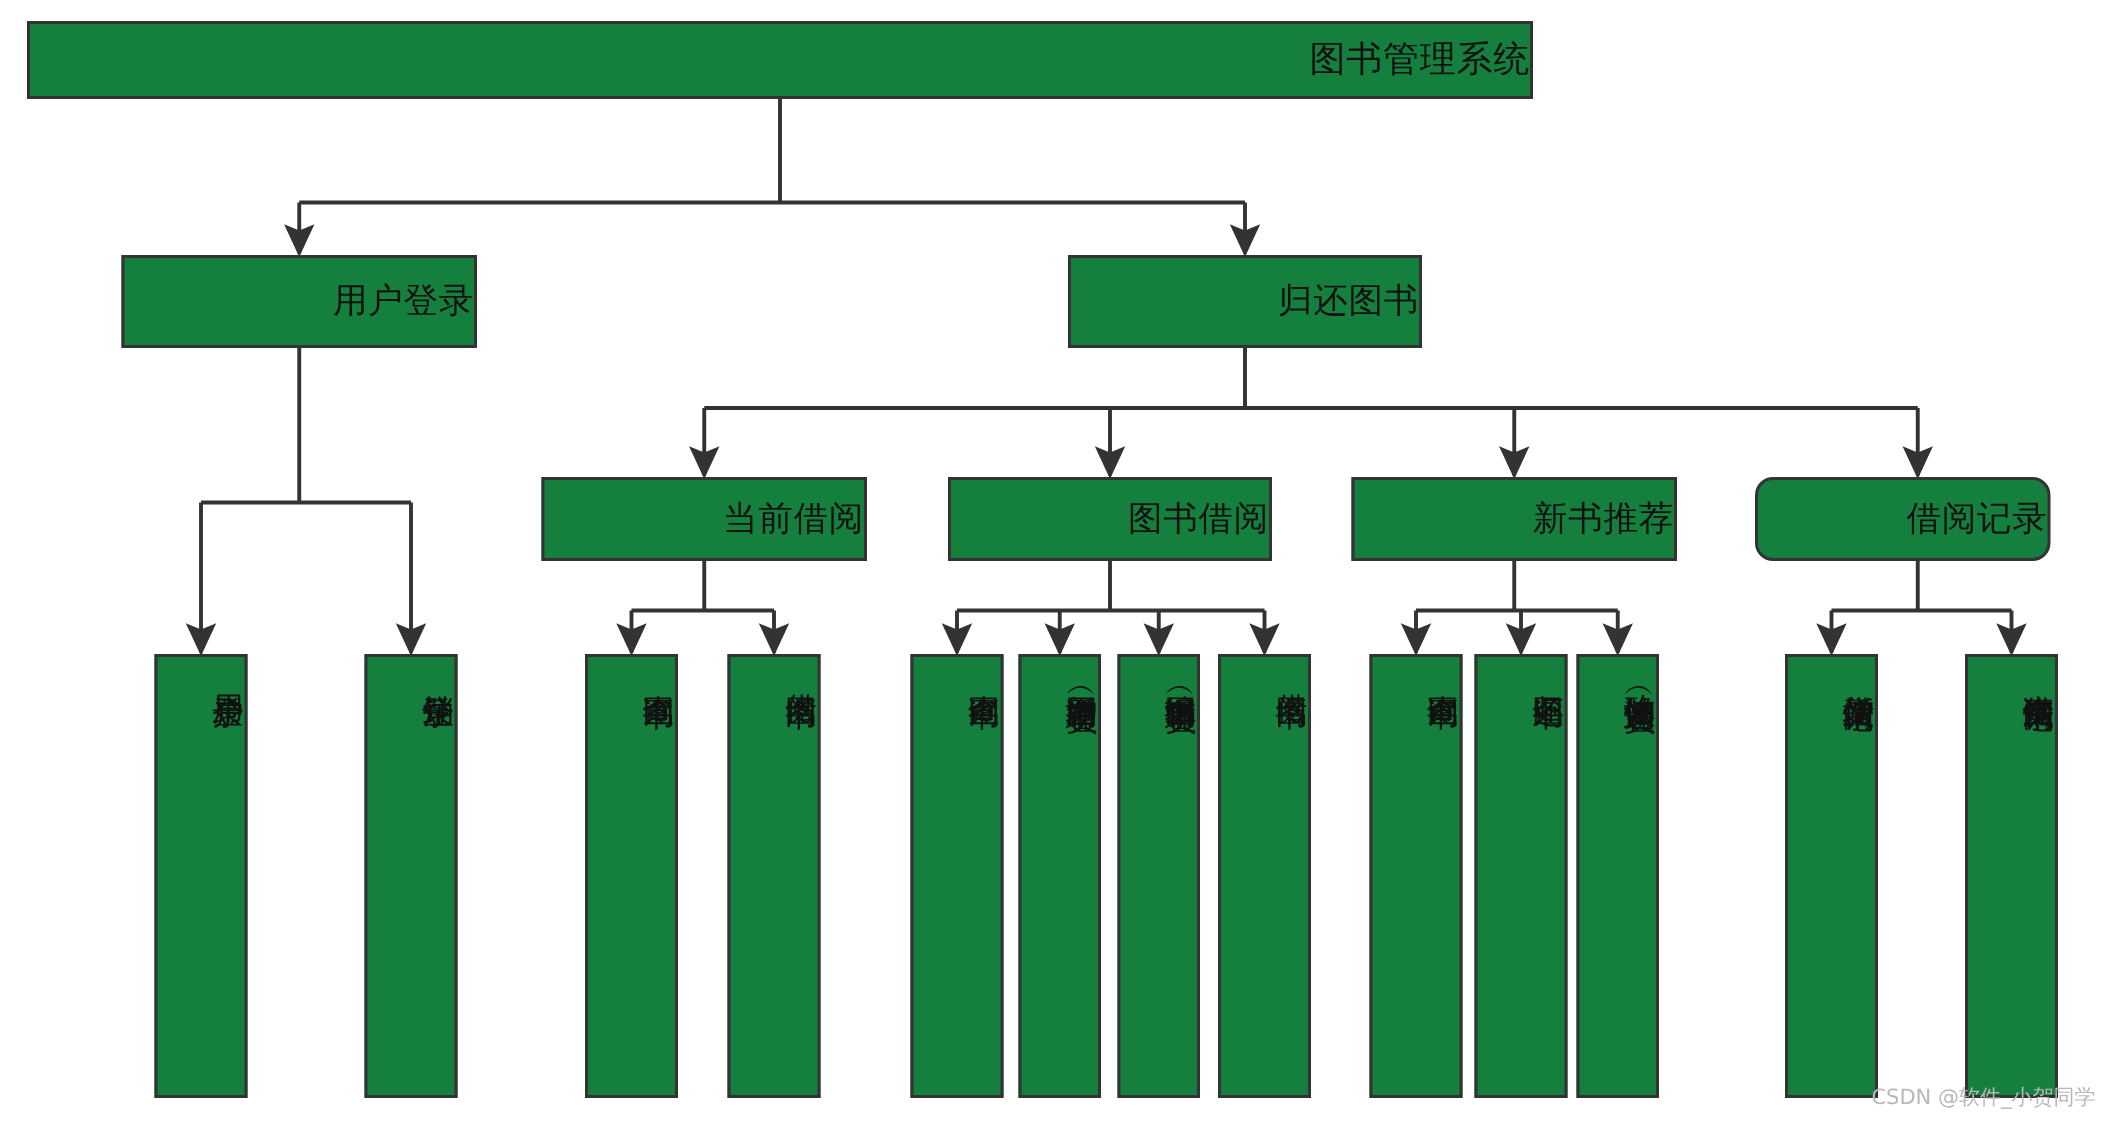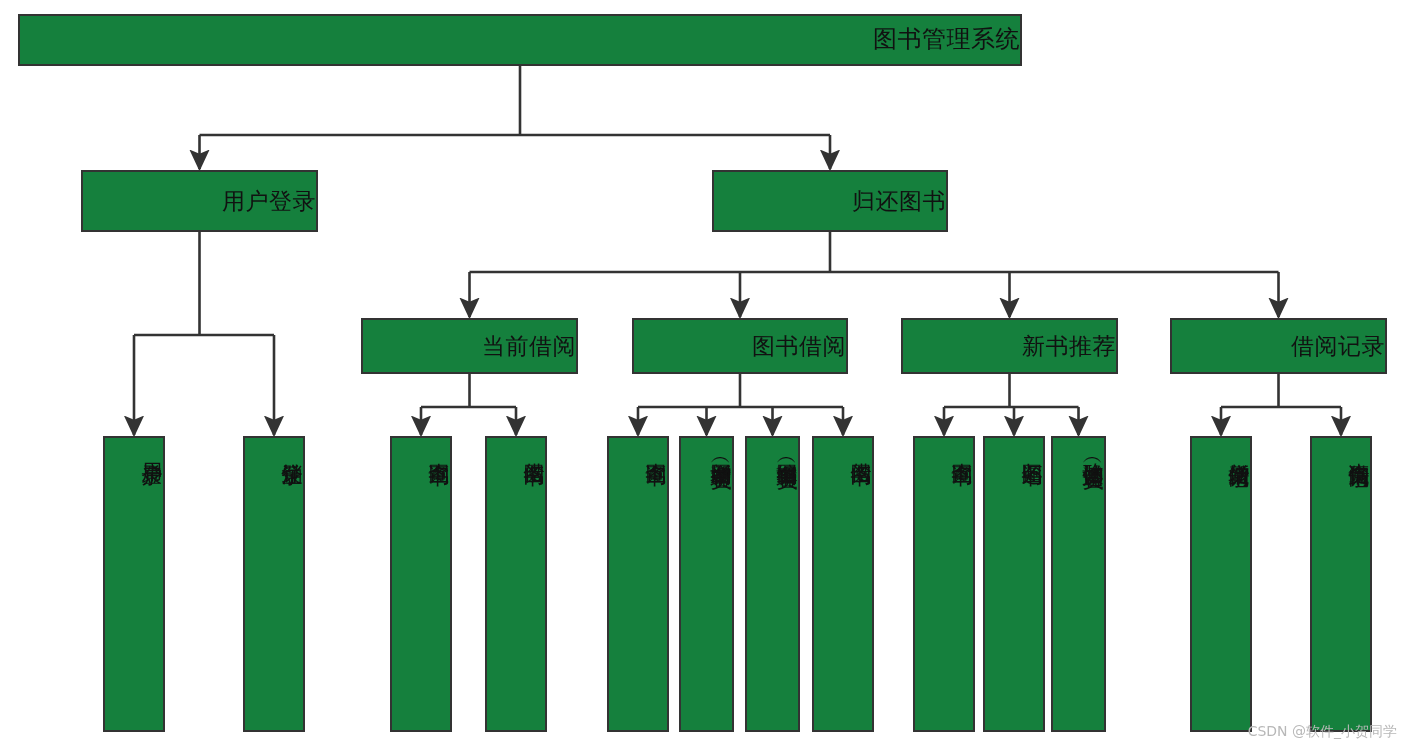--- a/index.html
+++ b/index.html
@@ -136,21 +136,21 @@
       </div>
       <div class="node horiz" style="left: 361px; top: 318px; width: 217px; height: 56px;">
         <span class="node-label">当前借阅</span>
       </div>
       <div class="node horiz" style="left: 632px; top: 318px; width: 216px; height: 56px;">
         <span class="node-label">图书借阅</span>
       </div>
       <div class="node horiz" style="left: 901px; top: 318px; width: 217px; height: 56px;">
         <span class="node-label">新书推荐</span>
       </div>
-      <div class="node horiz" style="left: 1170px; top: 318px; width: 217px; height: 56px;">
+      <div class="node horiz" style="left: 1170px; top: 318px; width: 197px; height: 56px; border-radius: 12px;">
         <span class="node-label">借阅记录</span>
       </div>
       <div class="node vert" style="left: 103px; top: 436px; width: 62px; height: 296px;">
         <span class="node-label">用户登录</span>
       </div>
       <div class="node vert" style="left: 243px; top: 436px; width: 62px; height: 296px;">
         <span class="node-label">注销登录</span>
       </div>
       <div class="node vert" style="left: 390px; top: 436px; width: 62px; height: 296px;">
         <span class="node-label">查询图书</span>

